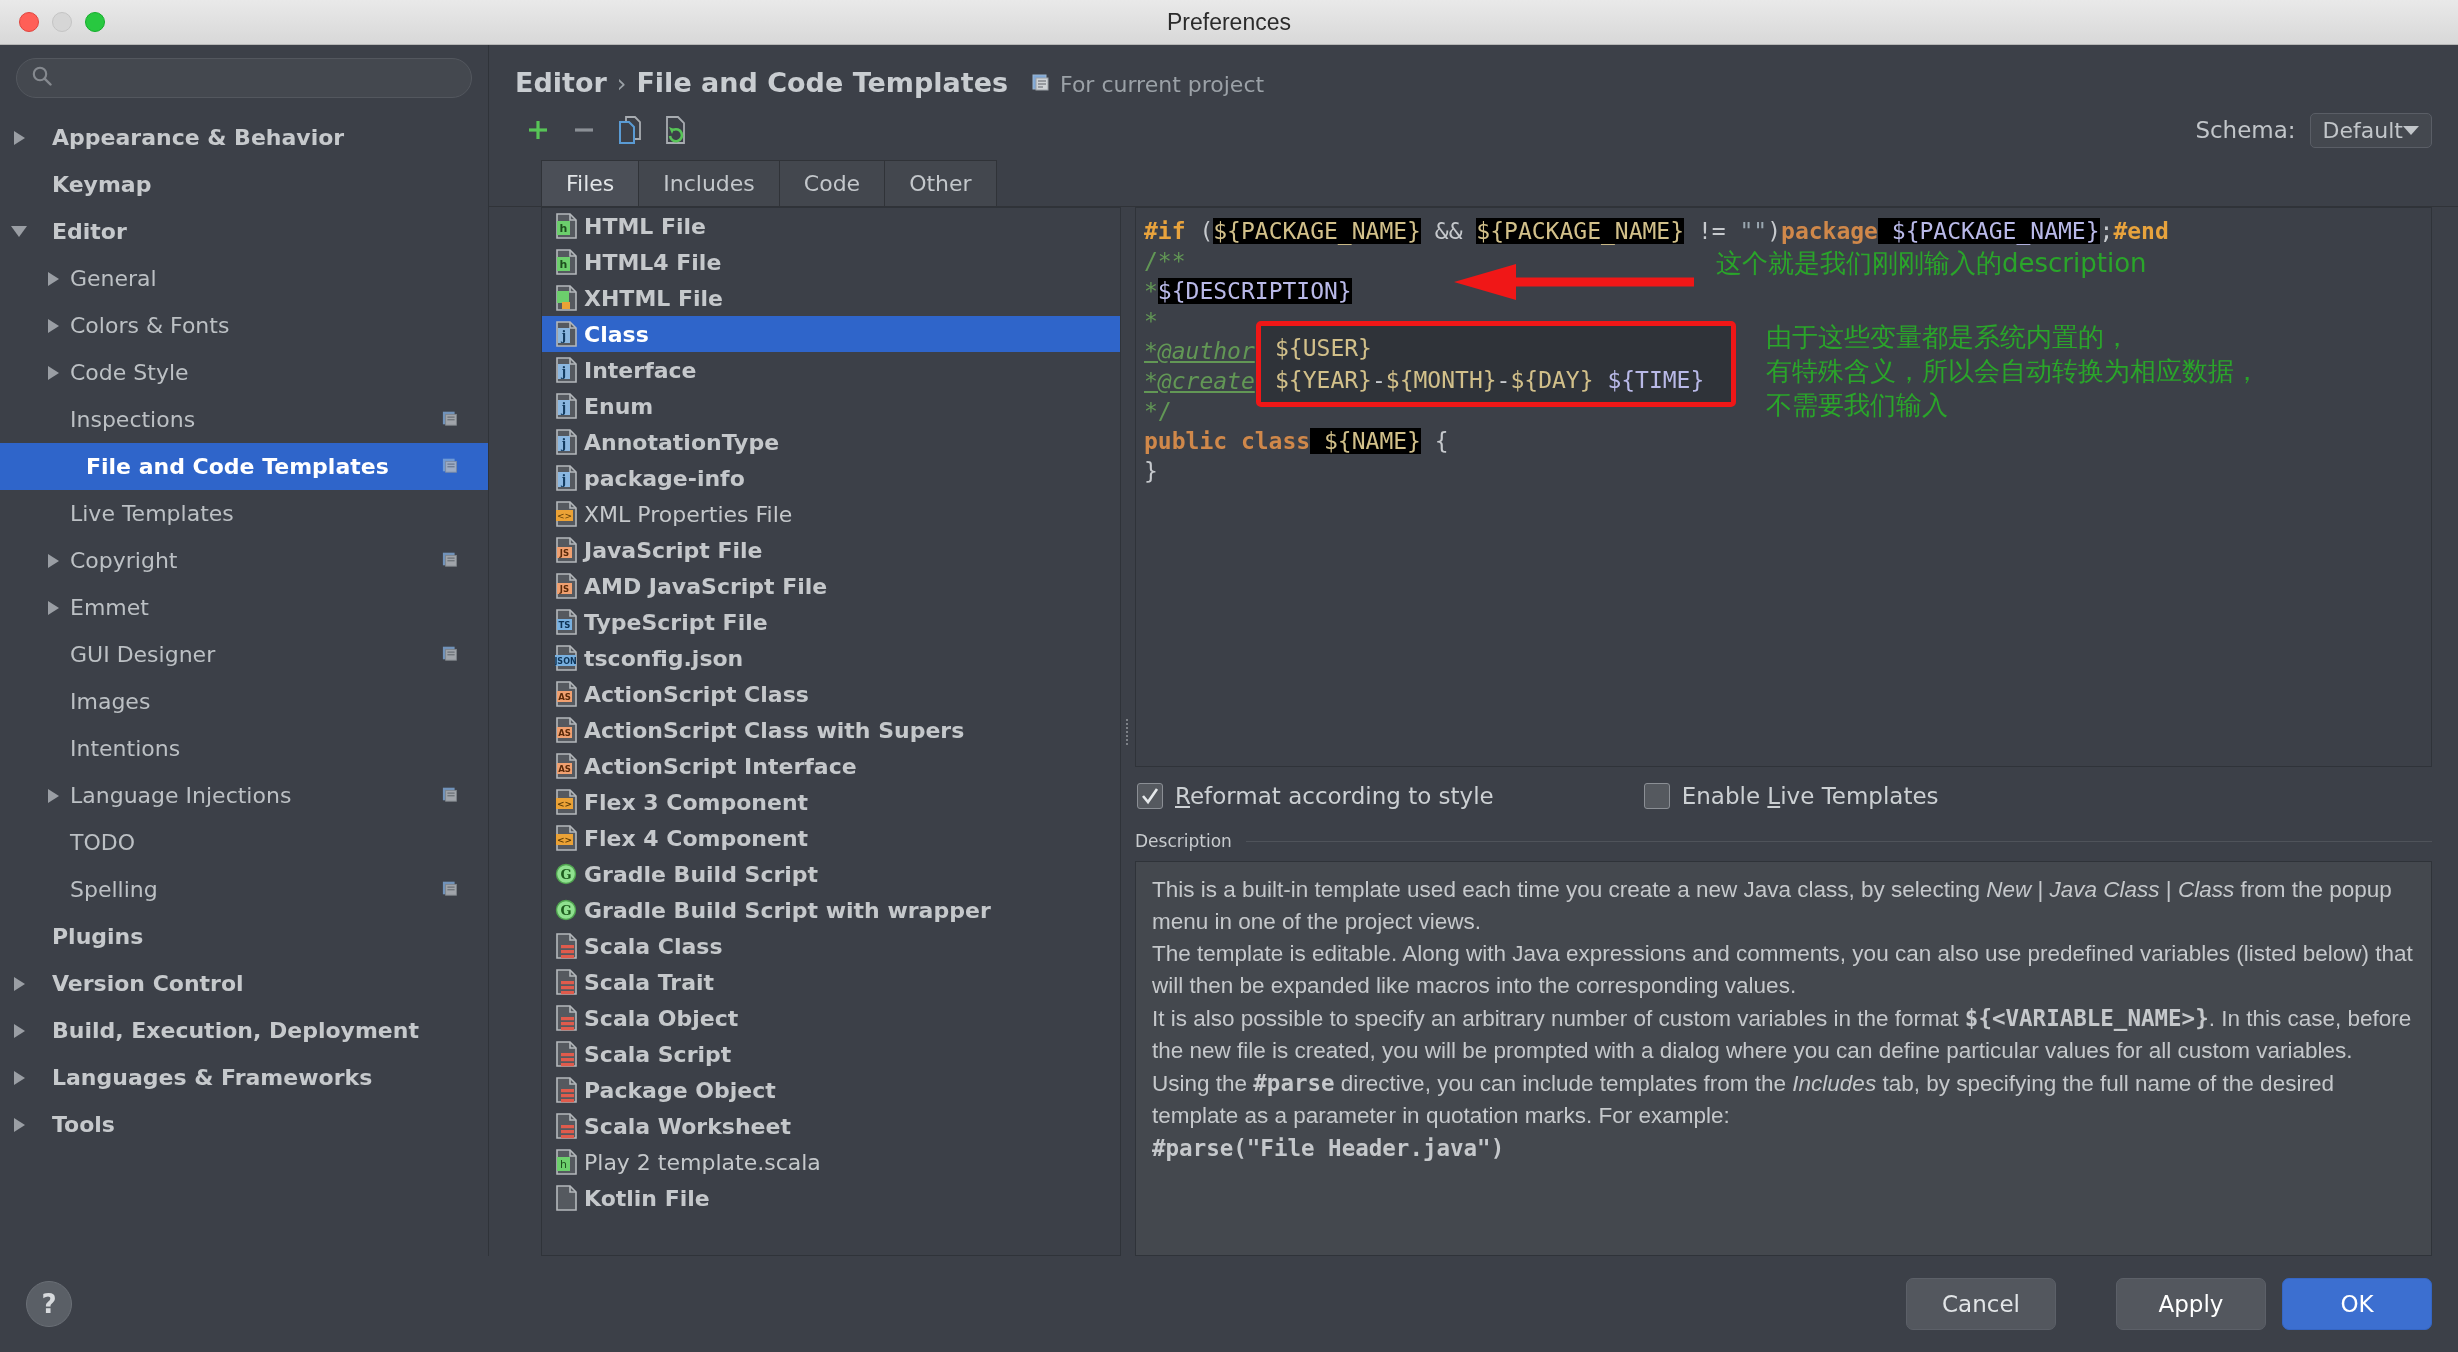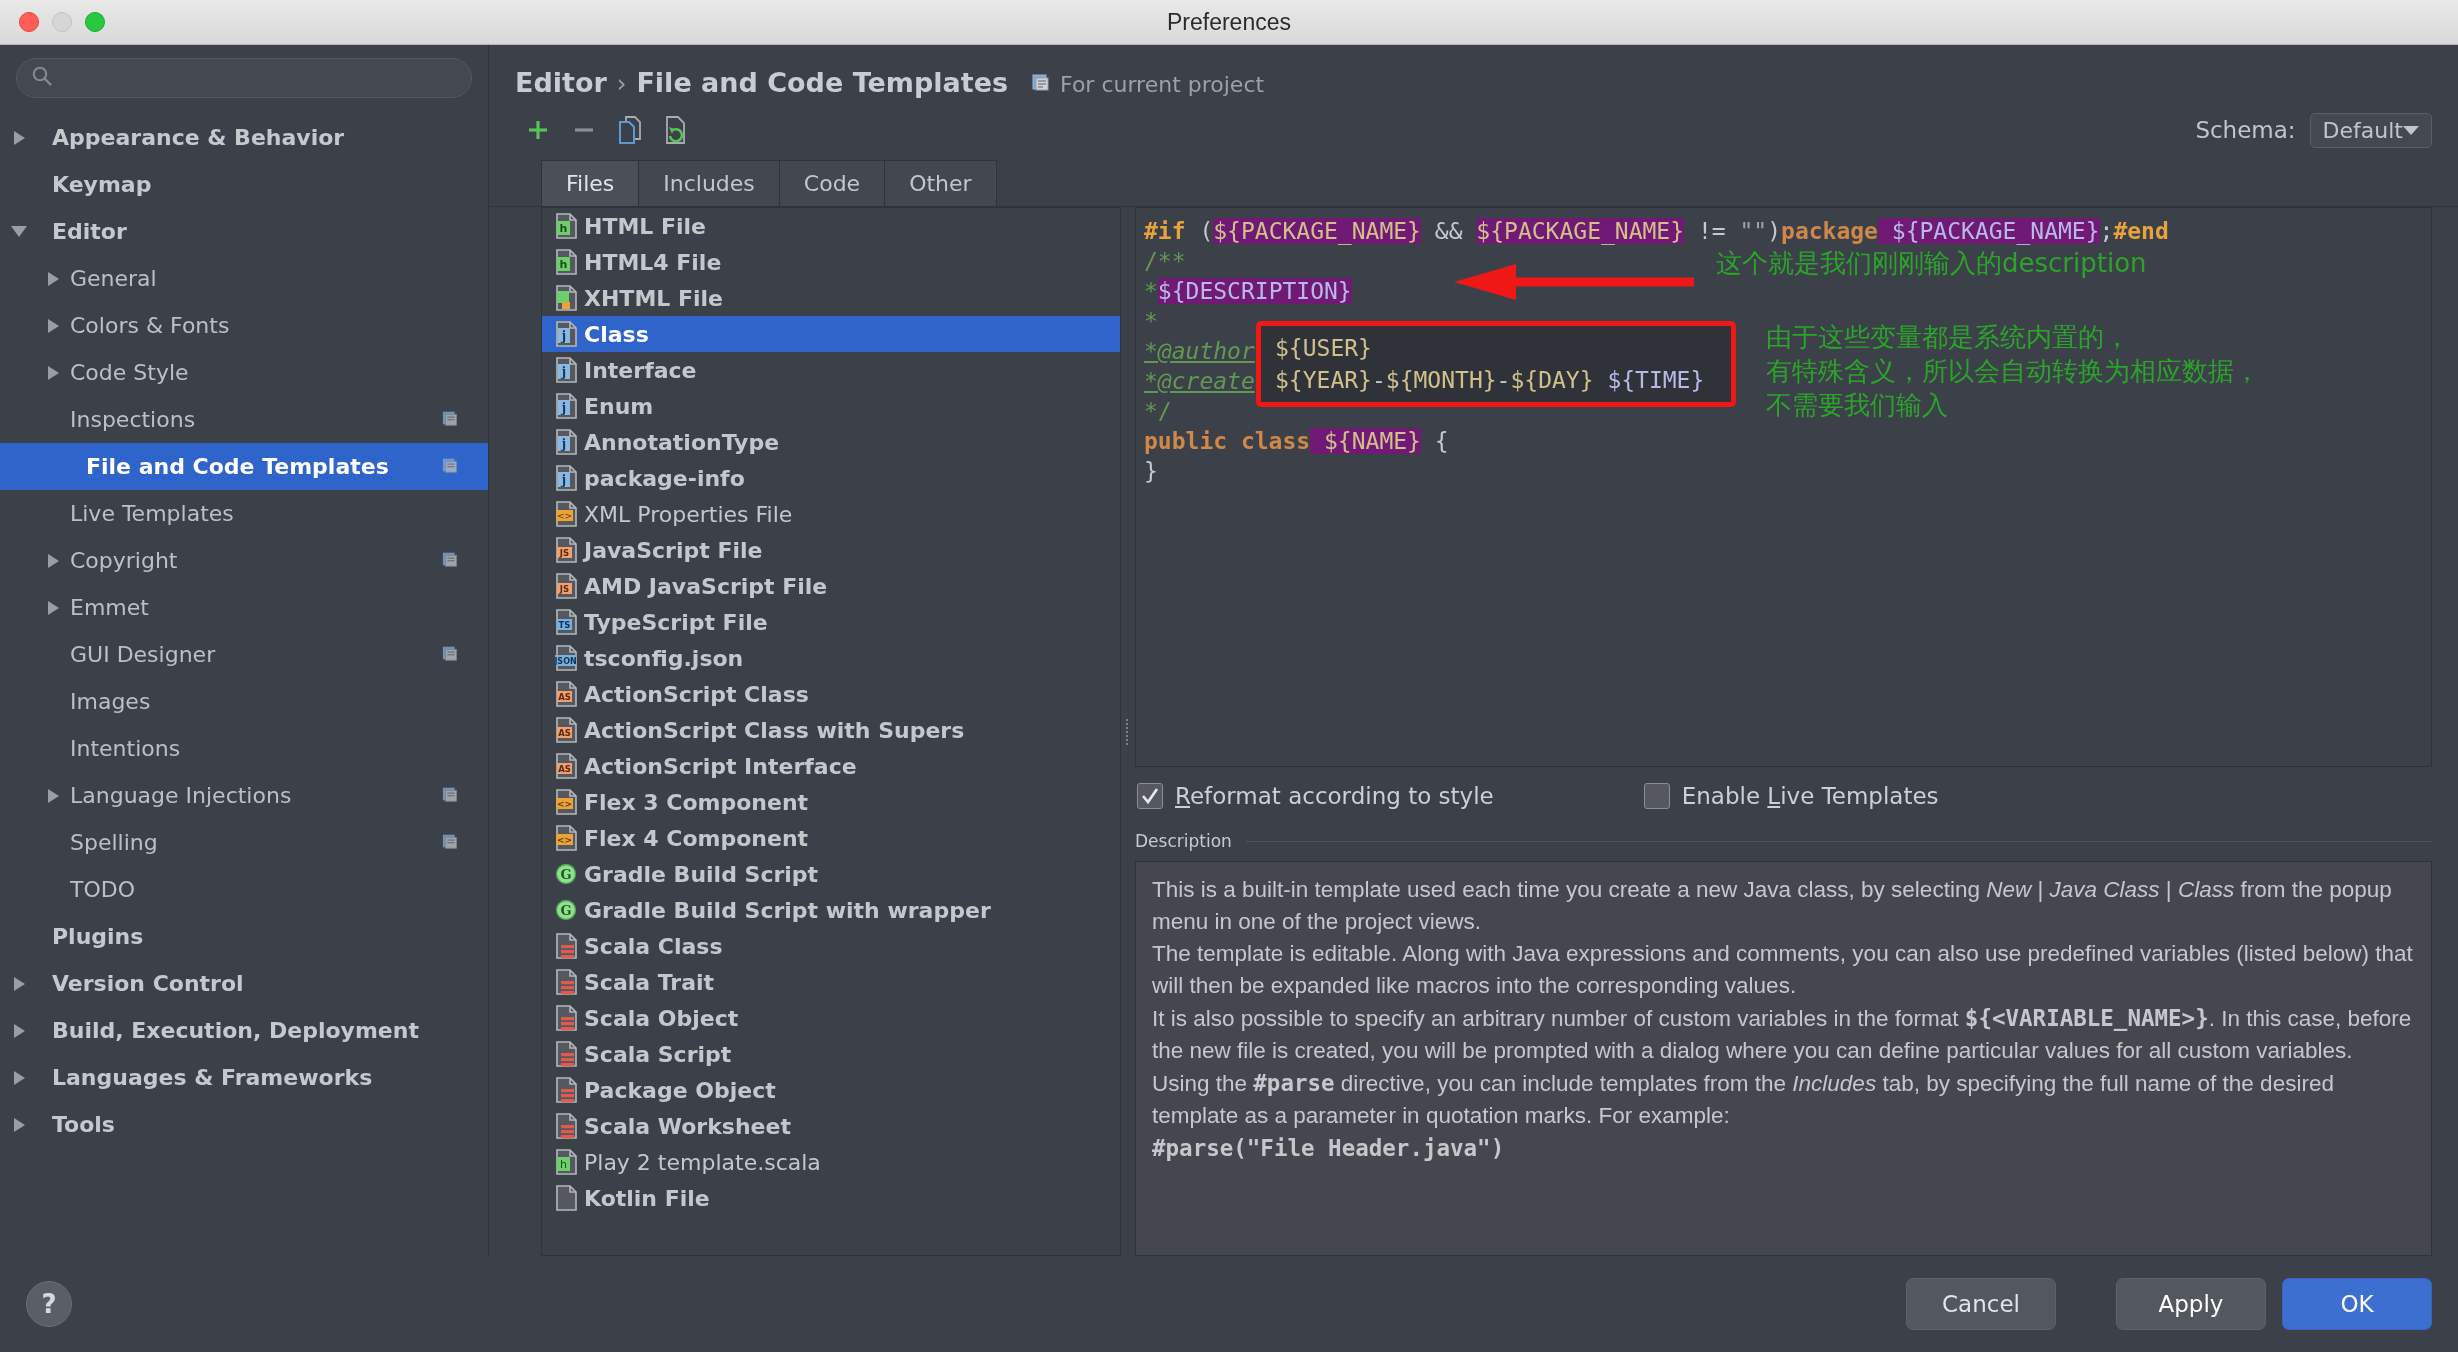--- a/index.html
+++ b/index.html
@@ -116,21 +116,21 @@
   }
   .code{ padding:8px 0 0 8px; white-space:pre; }
   .k-dir{ color:#e8a33d; font-weight:bold;}
   .k-var{ color:#d2c08a; }
   .k-varb{ color:#b9b9e8; }
   .k-kw{ color:#d0884a; font-weight:bold;}
   .k-str{ color:#9aa7b0; }
   .k-com{ color:#629755; }
   .k-comi{ color:#629755; font-style:italic; text-decoration:underline;}
   .k-plain{ color:#c6c9cd; }
-  .hl{ background:#701a75; }
+  .hl{ background:#000000; }
 
   .cn-note{
     position:absolute; color:#2aa52a; font-family:"DejaVu Sans",sans-serif;
     font-size:26px; line-height:34px; white-space:pre-line;
   }
   .redbox{
     position:absolute; border:5px solid #f01717; border-radius:5px;
     background:#2f3339;
     font-family:"DejaVu Sans Mono",monospace; font-size:23px; line-height:32px;
     padding:6px 14px; white-space:pre;
@@ -301,31 +301,31 @@
             <span>Language Injections</span>
             <span class="badge-ico"><svg width="18" height="18" viewBox="0 0 20 20">
                 <rect x="1" y="3" width="13" height="14" fill="#7fa8d8"></rect>
                 <rect x="4" y="6" width="12" height="12" fill="#b9bec3" stroke="#8f959b"></rect>
                 <line x1="6" y1="9" x2="14" y2="9" stroke="#5e646a"></line>
                 <line x1="6" y1="12" x2="14" y2="12" stroke="#5e646a"></line>
               </svg></span>
           </div>
           <div class="tree-item lvl1">
             <span class="tw"></span>
+            <span>TODO</span>
+          </div>
+          <div class="tree-item lvl1">
+            <span class="tw"></span>
             <span>Spelling</span>
             <span class="badge-ico"><svg width="18" height="18" viewBox="0 0 20 20">
                 <rect x="1" y="3" width="13" height="14" fill="#7fa8d8"></rect>
                 <rect x="4" y="6" width="12" height="12" fill="#b9bec3" stroke="#8f959b"></rect>
                 <line x1="6" y1="9" x2="14" y2="9" stroke="#5e646a"></line>
                 <line x1="6" y1="12" x2="14" y2="12" stroke="#5e646a"></line>
               </svg></span>
-          </div>
-          <div class="tree-item lvl1">
-            <span class="tw"></span>
-            <span>TODO</span>
           </div>
           <div class="tree-item bold lvl0">
             <span class="tw"></span>
             <span>Plugins</span>
           </div>
           <div class="tree-item bold lvl0">
             <span class="tw">
               <span class="arrow"></span>
             </span>
             <span>Version Control</span>

